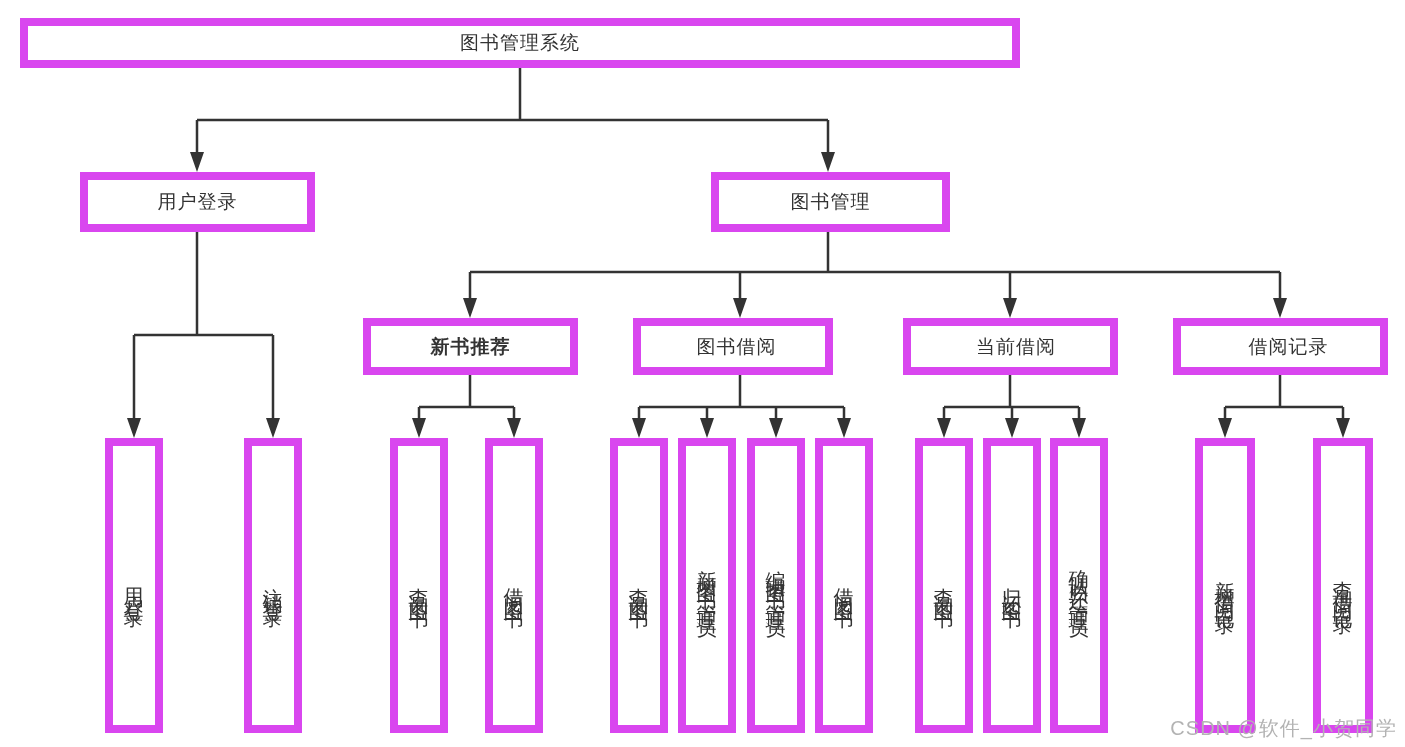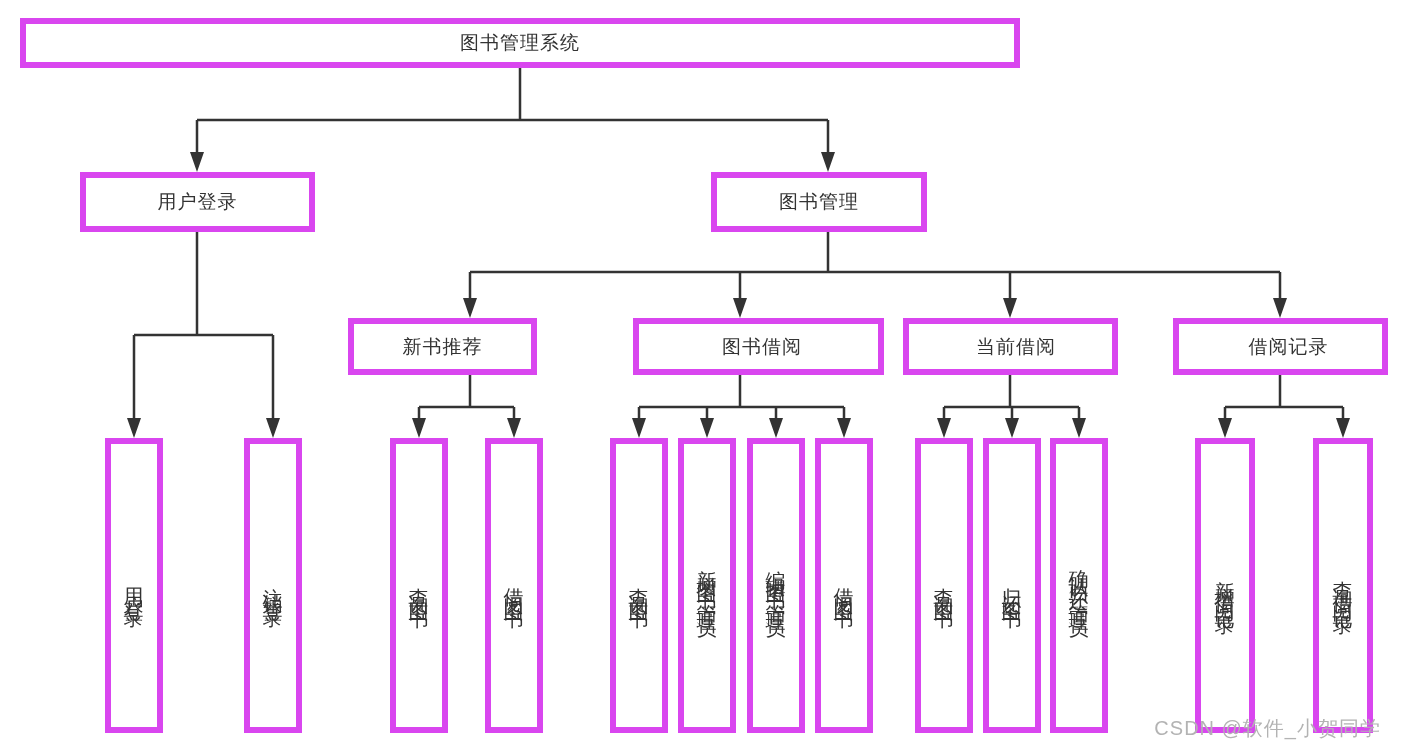--- a/index.html
+++ b/index.html
@@ -19,21 +19,21 @@
     position: absolute;
     left: 0;
     top: 0;
     width: 1405px;
     height: 747px;
     pointer-events: none;
   }
   .node {
     position: absolute;
     box-sizing: border-box;
-    border: 6px solid #d946ef;
+    border: 8px solid #d946ef;
     background: #ffffff;
     color: #333333;
     display: flex;
     align-items: center;
     justify-content: center;
     text-align: center;
   }
   .node.h-node {
     font-size: 19px;
     letter-spacing: 1px;
@@ -52,21 +52,21 @@
     top: 438px;
     height: 295px;
     writing-mode: vertical-rl;
     text-orientation: mixed;
     font-size: 20px;
     letter-spacing: 7px;
     line-height: 1;
   }
   .watermark {
     position: absolute;
-    right: 24px;
+    right: 8px;
     bottom: 5px;
     font-size: 20px;
     color: #b3b3b3;
     letter-spacing: 1px;
     white-space: nowrap;
   }
 </style>
 </head>
 <body>
 
@@ -125,24 +125,24 @@
       M937 418 L951 418 L944 438 Z
       M1005 418 L1019 418 L1012 438 Z
       M1072 418 L1086 418 L1079 438 Z
       M1218 418 L1232 418 L1225 438 Z
       M1336 418 L1350 418 L1343 438 Z"></path>
   </svg>
 
   <div class="node h-node root-node">图书管理系统</div>
 
   <div class="node h-node branch-node" style="left:80px; top:172px; width:235px;">用户登录</div>
-  <div class="node h-node branch-node" style="left:711px; top:172px; width:216px;">图书管理</div>
+  <div class="node h-node branch-node" style="left:711px; top:172px; width:239px;">图书管理</div>
 
-  <div class="node h-node group-node" style="left:348px; top:318px; width:189px;">新书推荐</div>
-  <div class="node h-node group-node" style="left:633px; top:318px; width:251px;padding-left:7px;">图书借阅</div>
+  <div class="node h-node group-node" style="left:363px; top:318px; width:215px;font-weight:bold;">新书推荐</div>
+  <div class="node h-node group-node" style="left:633px; top:318px; width:200px;padding-left:7px;">图书借阅</div>
   <div class="node h-node group-node" style="left:903px; top:318px; width:215px;padding-left:11px;">当前借阅</div>
   <div class="node h-node group-node" style="left:1173px; top:318px; width:215px;padding-left:16px;">借阅记录</div>
 
   <div class="node leaf-node" style="left:105px; width:58px;">用户登录</div>
   <div class="node leaf-node" style="left:244px; width:58px;">注销登录</div>
 
   <div class="node leaf-node" style="left:390px; width:58px;">查询图书</div>
   <div class="node leaf-node" style="left:485px; width:58px;">借阅图书</div>
 
   <div class="node leaf-node" style="left:610px; width:58px;">查询图书</div>

